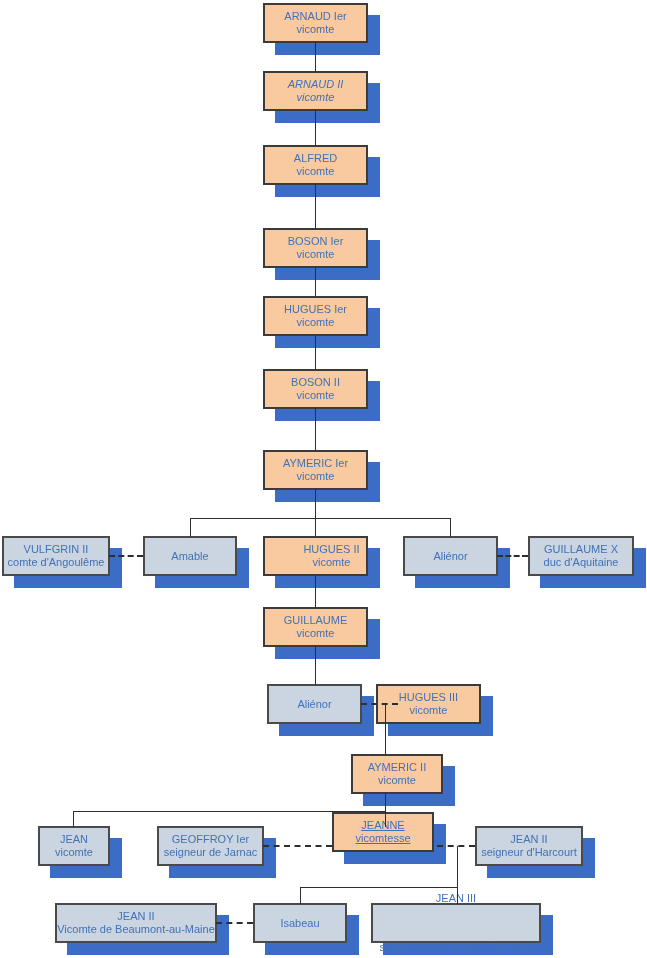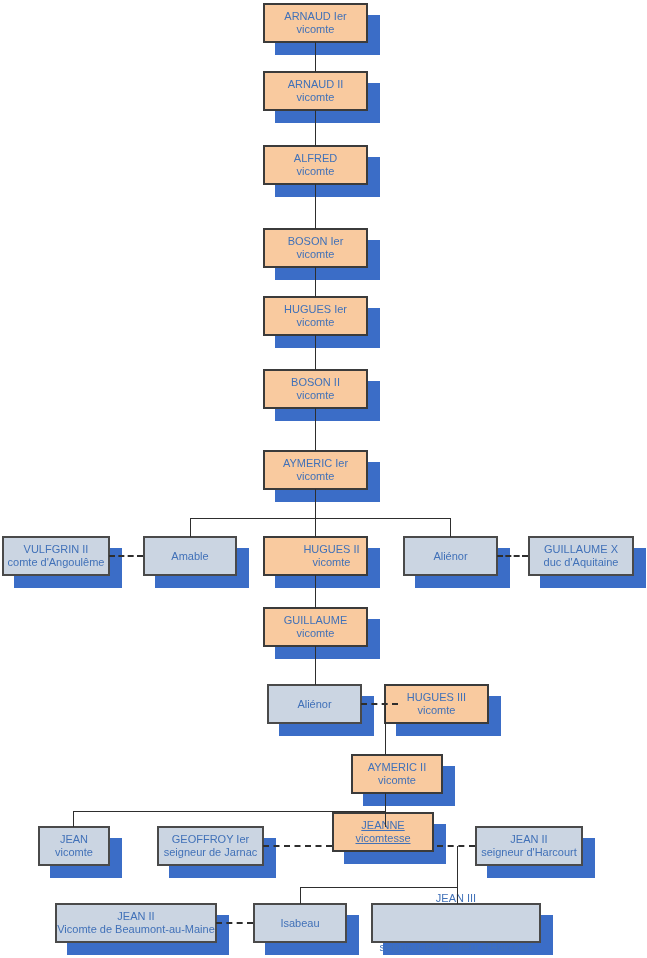--- a/index.html
+++ b/index.html
@@ -51,21 +51,21 @@
 </style>
 </head>
 <body>
 
 <div id="canvas">
 
   <div class="node orange" style="left:263px;top:3px;width:105px;">
       <div>ARNAUD Ier</div>
       <div>vicomte</div>
     </div>
-  <div class="node orange" style="left:263px;top:71px;width:105px;">
+  <div class="node orange" style="left:263px;top:71px;width:105px;font-style:italic;">
       <div>ARNAUD II</div>
       <div>vicomte</div>
     </div>
   <div class="node orange" style="left:263px;top:145px;width:105px;">
       <div>ALFRED</div>
       <div>vicomte</div>
     </div>
   <div class="node orange" style="left:263px;top:228px;width:105px;">
       <div>BOSON Ier</div>
       <div>vicomte</div>
@@ -103,21 +103,21 @@
     </div>
 
   <div class="node orange" style="left:263px;top:607px;width:105px;">
       <div>GUILLAUME</div>
       <div>vicomte</div>
     </div>
 
   <div class="node blue" style="left:267px;top:684px;width:95px;">
       <div>Aliénor</div>
     </div>
-  <div class="node orange" style="left:384px;top:684px;width:105px;">
+  <div class="node orange" style="left:376px;top:684px;width:105px;">
       <div>HUGUES III</div>
       <div>vicomte</div>
     </div>
 
   <div class="node orange" style="left:351px;top:754px;width:92px;">
       <div>AYMERIC II</div>
       <div>vicomte</div>
     </div>
 
   <div class="node blue" style="left:38px;top:826px;width:72px;">

